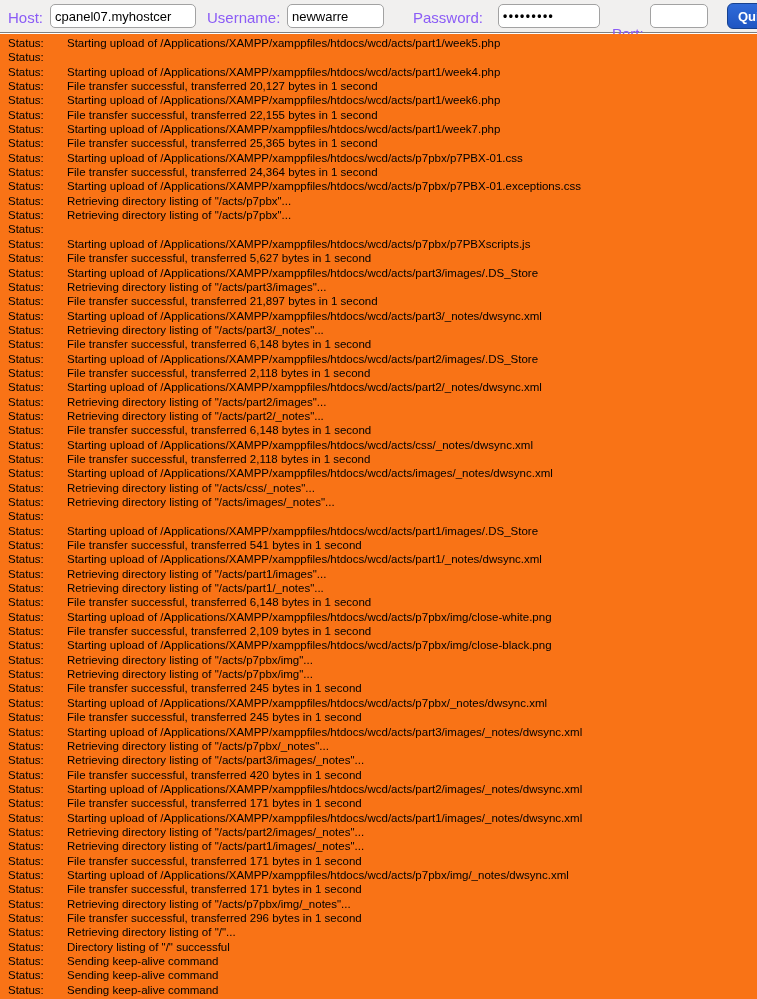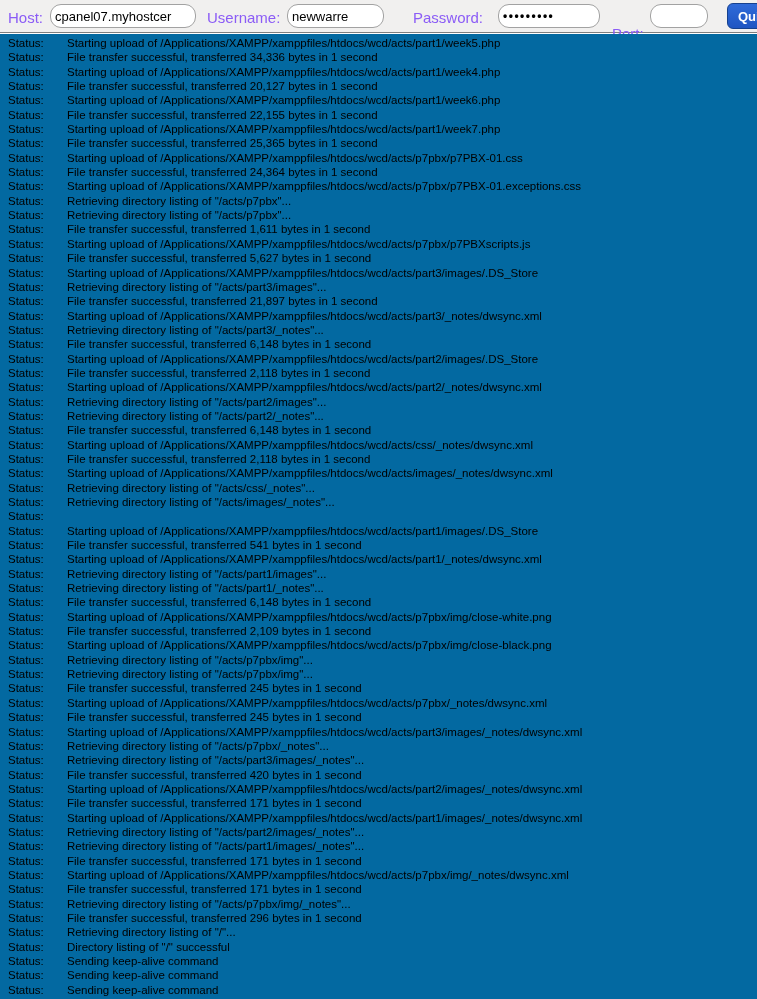--- a/index.html
+++ b/index.html
@@ -29,21 +29,21 @@
     font-size: 15px;
     color: #8b5cf6;
     white-space: nowrap;
   }
   .toolbar input {
     position: absolute;
     top: 4px;
     height: 24px;
     box-sizing: border-box;
     border: 1px solid #a2a2a2;
-    border-radius: 11px;
+    border-radius: 5px;
     background: #ffffff;
     font-family: "Liberation Sans", sans-serif;
     font-size: 13px;
     padding: 0 4px;
     color: #000000;
     outline: none;
   }
   #host-label     { left: 8px; }
   #host-input     { left: 50px;  width: 146px; }
   #username-label { left: 207px; }
@@ -69,21 +69,21 @@
     padding: 0 10px;
     cursor: pointer;
   }
   
   .log {
     position: absolute;
     top: 34px;
     left: 0;
     width: 757px;
     bottom: 0;
-    background: #0369a1;
+    background: #f97316;
     overflow: hidden;
     padding-top: 2px;
     box-sizing: border-box;
   }
   .log-row {
     display: flex;
     line-height: 14.35px;
     font-size: 11.5px;
     color: #000000;
     white-space: nowrap;
@@ -112,21 +112,20 @@
   <button class="qc-button">Quickconnect</button>
 </div>
 
 <div class="log">
     <div class="log-row">
       <span class="log-status">Status:</span>
       <span class="log-msg">Starting upload of /Applications/XAMPP/xamppfiles/htdocs/wcd/acts/part1/week5.php</span>
     </div>
     <div class="log-row">
       <span class="log-status">Status:</span>
-      <span class="log-msg">File transfer successful, transferred 34,336 bytes in 1 second</span>
     </div>
     <div class="log-row">
       <span class="log-status">Status:</span>
       <span class="log-msg">Starting upload of /Applications/XAMPP/xamppfiles/htdocs/wcd/acts/part1/week4.php</span>
     </div>
     <div class="log-row">
       <span class="log-status">Status:</span>
       <span class="log-msg">File transfer successful, transferred 20,127 bytes in 1 second</span>
     </div>
     <div class="log-row">
@@ -160,21 +159,20 @@
     <div class="log-row">
       <span class="log-status">Status:</span>
       <span class="log-msg">Retrieving directory listing of "/acts/p7pbx"...</span>
     </div>
     <div class="log-row">
       <span class="log-status">Status:</span>
       <span class="log-msg">Retrieving directory listing of "/acts/p7pbx"...</span>
     </div>
     <div class="log-row">
       <span class="log-status">Status:</span>
-      <span class="log-msg">File transfer successful, transferred 1,611 bytes in 1 second</span>
     </div>
     <div class="log-row">
       <span class="log-status">Status:</span>
       <span class="log-msg">Starting upload of /Applications/XAMPP/xamppfiles/htdocs/wcd/acts/p7pbx/p7PBXscripts.js</span>
     </div>
     <div class="log-row">
       <span class="log-status">Status:</span>
       <span class="log-msg">File transfer successful, transferred 5,627 bytes in 1 second</span>
     </div>
     <div class="log-row">

